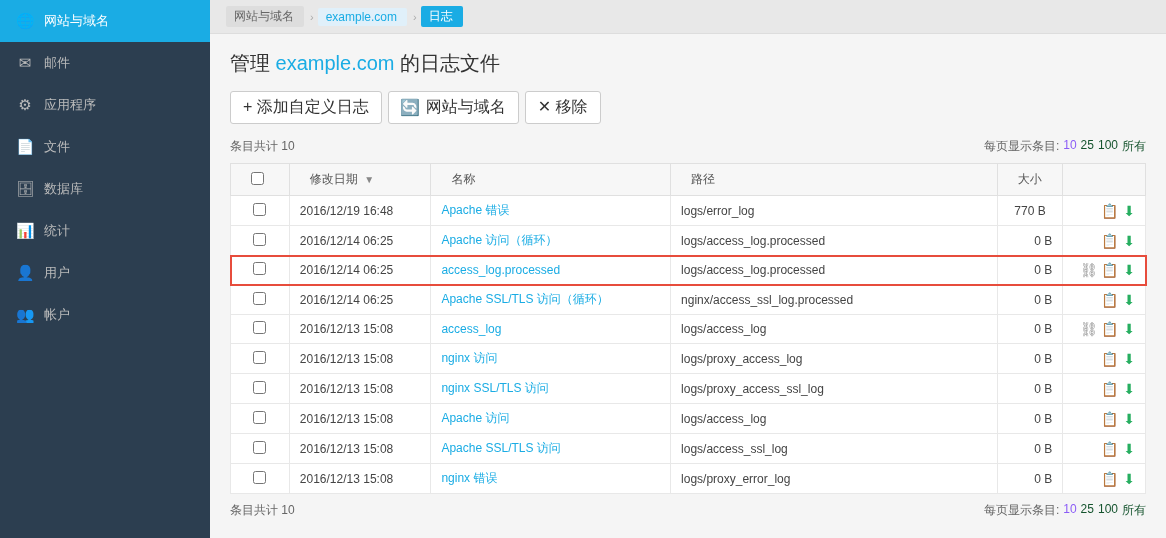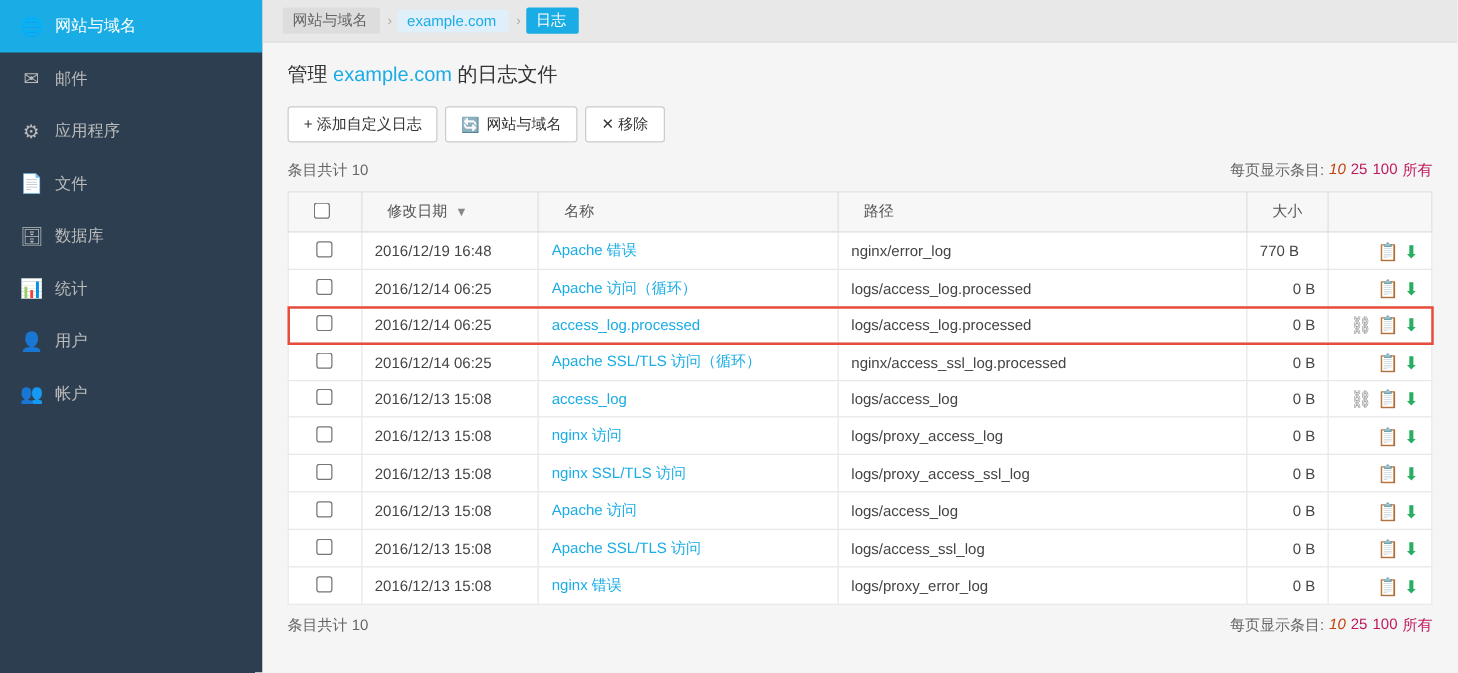--- a/index.html
+++ b/index.html
@@ -102,40 +102,40 @@
       font-size: 11px;
     }
 
     
     .page-content {
       padding: 16px 20px;
       flex: 1;
     }
 
     .page-title {
-      font-size: 16px;
+      font-size: 20px;
       color: #333;
       margin-bottom: 14px;
       font-weight: normal;
     }
     .page-title .domain {
       color: #1aace4;
     }
 
     
     .toolbar {
       display: flex;
       gap: 6px;
       margin-bottom: 14px;
     }
     .btn {
       padding: 5px 12px;
       border-radius: 3px;
       cursor: pointer;
-      font-size: 12px;
+      font-size: 16px;
       border: 1px solid transparent;
       display: flex;
       align-items: center;
       gap: 5px;
     }
     .btn-default {
       background: #fff;
       border-color: #ccc;
       color: #333;
     }
@@ -148,27 +148,26 @@
       margin-bottom: 8px;
       font-size: 12px;
       color: #666;
     }
     .per-page-links {
       display: flex;
       gap: 4px;
       margin-left: 28px;
     }
     .per-page-links a {
-      color: #be185d;
+      color: #14532d;
       text-decoration: none;
       font-size: 12px;
     }
     .per-page-links a.active {
-      color: #c2410c;
-      font-style: italic;
+      color: #8b5cf6;
     }
 
     
     .data-table {
       width: 100%;
       border-collapse: collapse;
       background: #fff;
       font-size: 12px;
     }
     .data-table th {
@@ -330,22 +329,22 @@
             <span>大小</span>
           </th>
           <th class="action-col"></th>
         </tr>
       </thead>
       <tbody id="table-body">
       <tr>
             <td class="check-col"><input type="checkbox" style=""></td>
             <td class="date-col">2016/12/19 16:48</td>
             <td class="name-col"><a class="link" href="#">Apache 错误</a></td>
-            <td class="path-col">nginx/error_log</td>
-            <td class="size-col" style="text-align: left;">770 B</td>
+            <td class="path-col">logs/error_log</td>
+            <td class="size-col" style="text-align: center;">770 B</td>
             <td class="action-col">
               <div class="action-icons">
                 <span class="action-icon" style="color:#1aace4; font-size:14px;">📋</span>
                 <span class="action-icon download">⬇</span>
               </div>
             </td>
           </tr>
           <tr>
             <td class="check-col"><input type="checkbox" style=""></td>
             <td class="date-col">2016/12/14 06:25</td>

